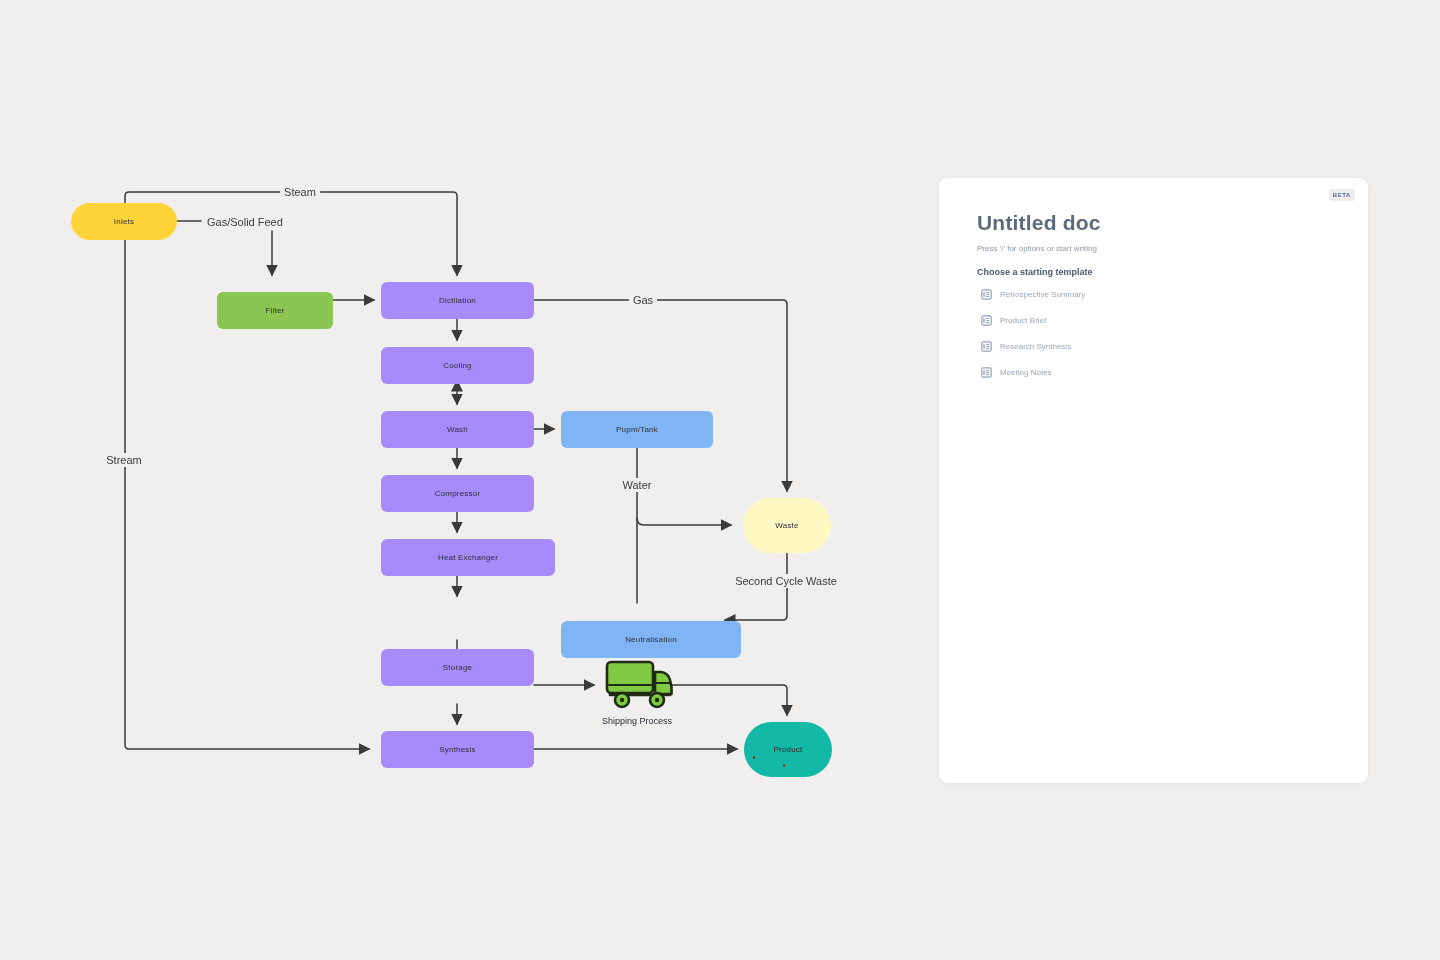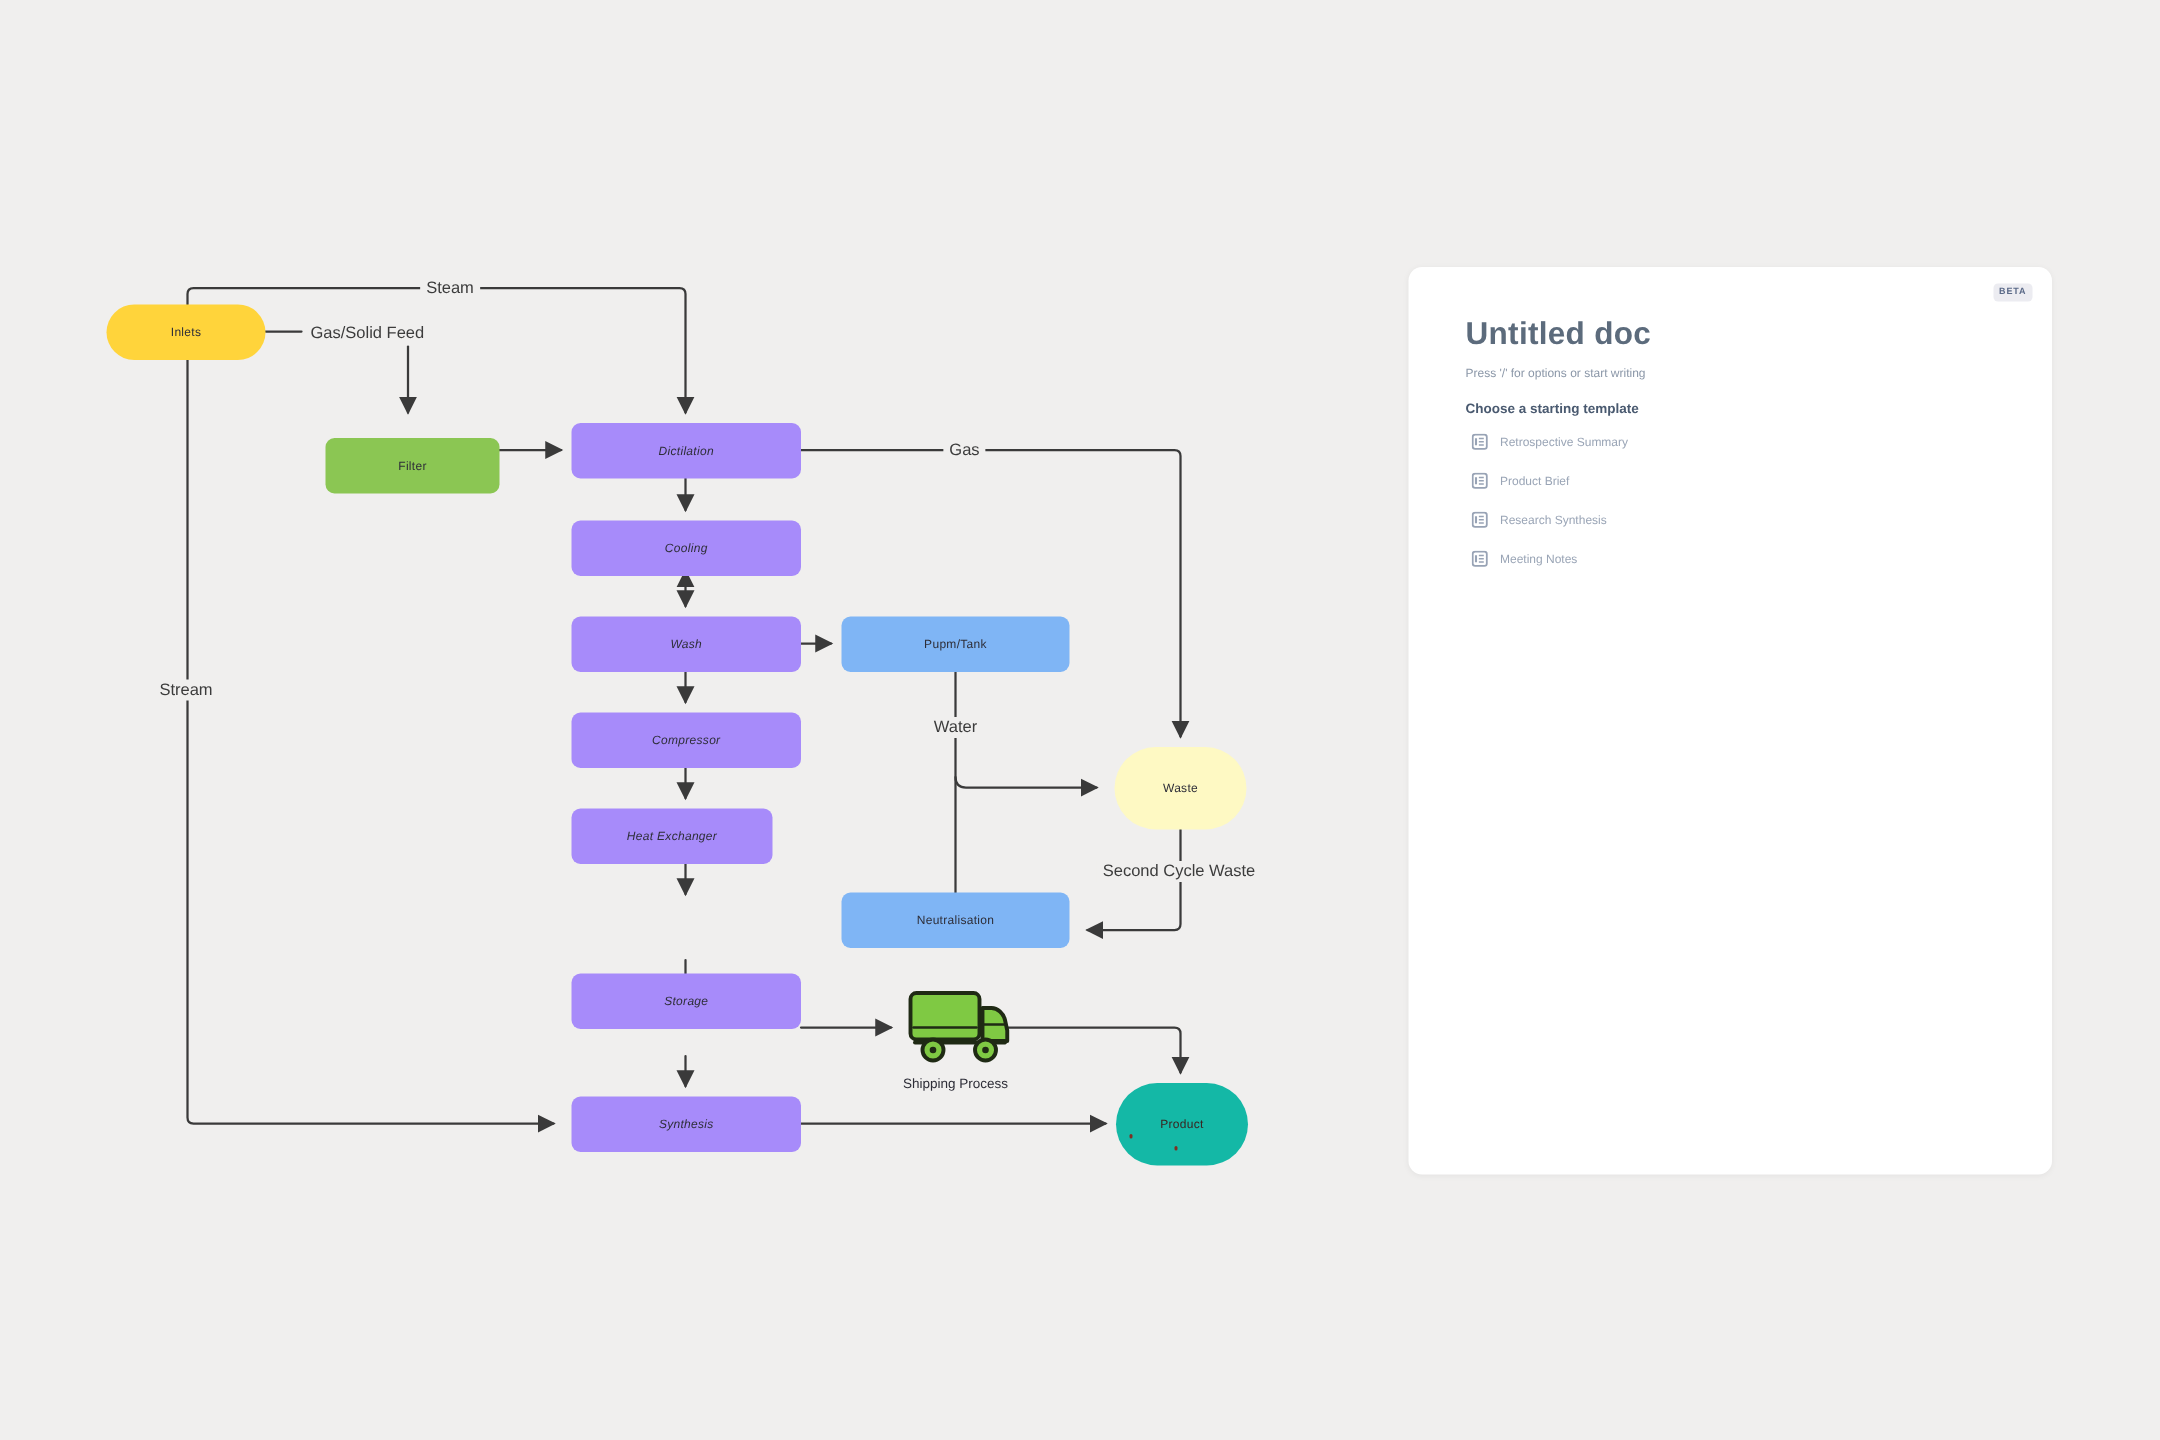--- a/index.html
+++ b/index.html
@@ -13,21 +13,21 @@
   .canvas { position:absolute; inset:0; }
   svg.wires { position:absolute; left:0; top:0; z-index:1; }
 
   
   .node {
     position:absolute; z-index:2;
     display:flex; align-items:center; justify-content:center;
     font-size:8px; color:#2e2e38; letter-spacing:.2px;
     border-radius:6px; text-align:center;
   }
-  .purple { background:#a78bfa;font-style:italic; }
+  .purple { background:#a78bfa; }
   .blue   { background:#7fb5f5; }
   .green  { background:#8bc653; }
   .pill   { background:#ffd43b; border-radius:19px; }
   .squircle { border-radius:28px; }
   .orange { background:#fef9c3; }
   .red    { background:#14b8a6; color:#3a2420; }
 
   
   .edge-label {
     position:absolute; z-index:3;
@@ -120,22 +120,22 @@
   <div class="edge-label" style="left:124px; top:460px;">Stream</div>
   <div class="edge-label" style="left:786px; top:581px;">Second Cycle Waste</div>
 
   <div class="node pill" style="left:71px; top:203px; width:106px; height:37px;">Inlets</div>
   <div class="node green" style="left:217px; top:292px; width:116px; height:37px;">Filter</div>
   <div class="node purple" style="left:381px; top:282px; width:153px; height:37px;">Dictilation</div>
   <div class="node purple" style="left:381px; top:347px; width:153px; height:37px;">Cooling</div>
   <div class="node purple" style="left:381px; top:411px; width:153px; height:37px;">Wash</div>
   <div class="node blue" style="left:561px; top:411px; width:152px; height:37px;">Pupm/Tank</div>
   <div class="node purple" style="left:381px; top:475px; width:153px; height:37px;">Compressor</div>
-  <div class="node purple" style="left:381px; top:539px; width:134px; height:37px;">Heat Exchanger</div>
-  <div class="node blue" style="left:561px; top:595px; width:152px; height:37px;">Neutralisation</div>
+  <div class="node purple" style="left:381px; top:539px; width:174px; height:37px;">Heat Exchanger</div>
+  <div class="node blue" style="left:561px; top:621px; width:180px; height:37px;">Neutralisation</div>
   <div class="node purple" style="left:381px; top:649px; width:153px; height:37px;">Storage</div>
   <div class="node purple" style="left:381px; top:731px; width:153px; height:37px;">Synthesis</div>
   <div class="node orange squircle" style="left:743px; top:498px; width:88px; height:55px;">Waste</div>
   <div class="node red squircle" style="left:744px; top:722px; width:88px; height:55px;">Product</div>
   <div class="mark" style="left:753px; top:756px;"></div>
   <div class="mark" style="left:783px; top:764px;"></div>
 
   <div class="truck-wrap" style="left:598px; top:658px; width:78px;">
     <svg width="74" height="52" viewBox="0 0 74 52">
       <g stroke="#1f2a14" stroke-width="2.6" stroke-linejoin="round" stroke-linecap="round">

